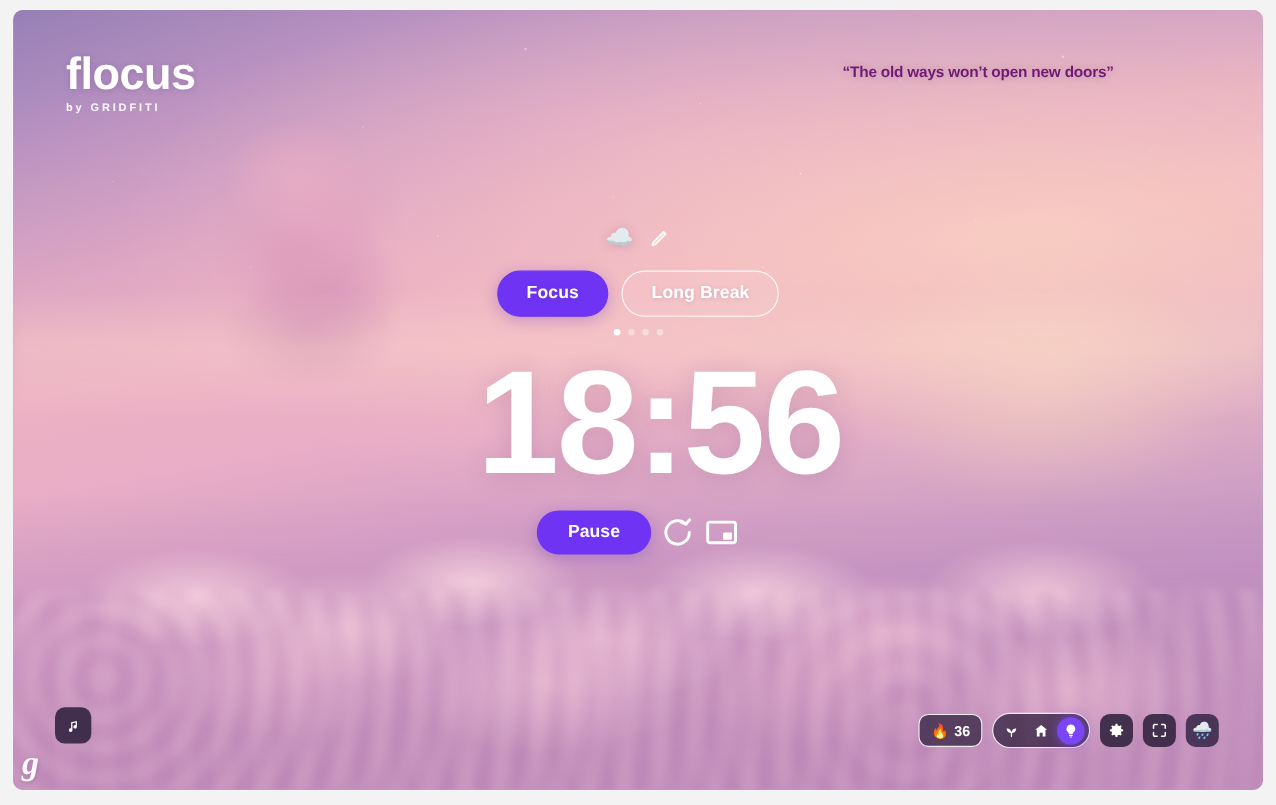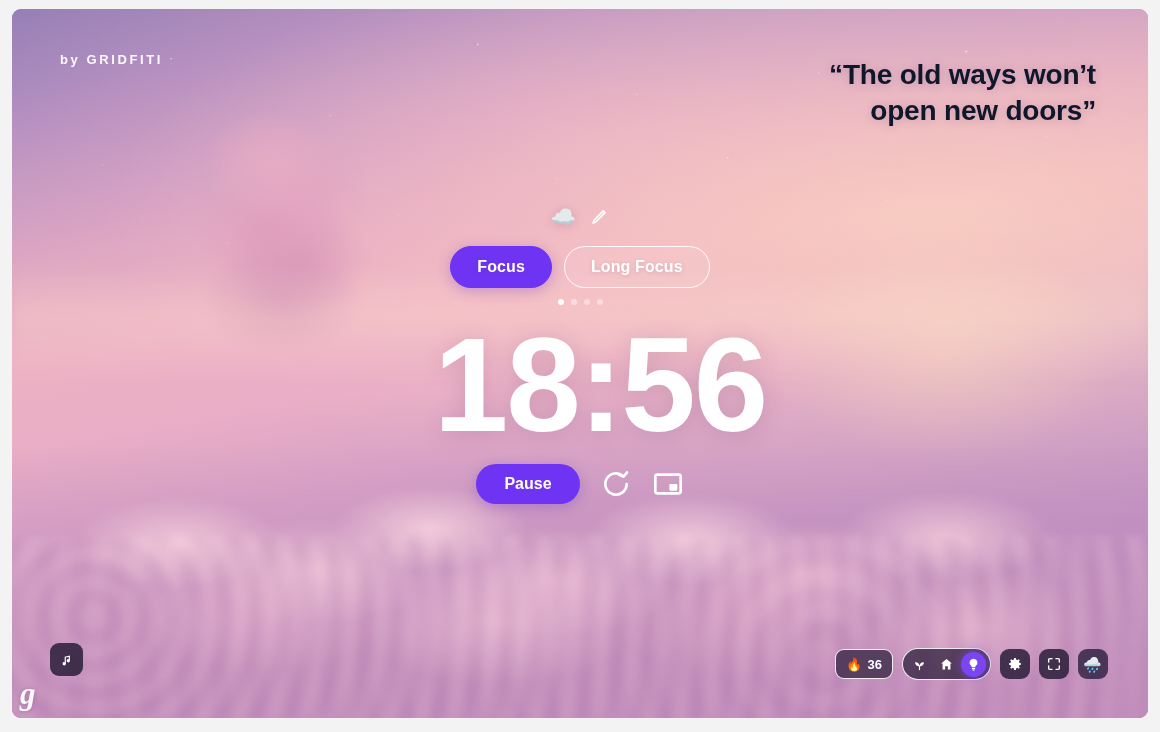--- a/index.html
+++ b/index.html
@@ -147,37 +147,37 @@
   .logo-word {
     font-size: 41px;
     font-weight: 700;
     color: #fff;
     letter-spacing: -0.5px;
     line-height: 1;
     text-shadow: 0 1px 6px rgba(90,60,110,.25);
   }
   .logo-sub {
     margin-top: 5px;
-    font-size: 13px;
+    font-size: 10px;
     font-weight: 700;
     letter-spacing: 2.6px;
     color: #fff;
     opacity: .95;
-    text-align: center;
+    text-align: left;
     padding-right: 2px;
   }
 
   
   .quote {
     position: absolute;
     right: 52px; top: 48px;
     width: 330px;
-    text-align: right;
-    color: #0f172a;
-    font-size: 28px;
+    text-align: left;
+    color: #701a75;
+    font-size: 14px;
     font-weight: 700;
     line-height: 1.28;
     letter-spacing: -0.2px;
     text-shadow: 0 1px 8px rgba(120,70,120,.28);
   }
 
   
   .center {
     position: absolute;
     left: 0; right: 0;
@@ -240,21 +240,21 @@
     line-height: 1.08;
     letter-spacing: -2px;
     text-shadow: 0 3px 22px rgba(120,70,120,.22);
     margin-left: 40px;
   }
 
   .controls {
     margin-top: 6px;
     display: flex;
     align-items: center;
-    gap: 20px;
+    gap: 8px;
   }
   .pause-btn {
     background: #6e33f3;
     color: #fff;
     border: none;
     border-radius: 999px;
     padding: 11px 28px;
     font-size: 16px;
     font-weight: 700;
     cursor: pointer;
@@ -358,39 +358,40 @@
     <div class="sky"></div>
     <div class="stars"></div>
     <div class="glow-right"></div>
     <div class="cloud-left"></div>
     <div class="haze"></div>
     <div class="cloud-deck"></div>
 
     <div class="content">
 
       <div class="logo-wrap">
+        <div class="logo-word">flocus</div>
         <div class="logo-sub">by GRIDFITI</div>
       </div>
 
       <div class="quote">“The old ways won’t open new doors”</div>
 
       <div class="center">
 
         <div class="task-row">
           <span class="task-emoji">☁️</span>
           <span class="pencil-icon">
             <svg width="21" height="21" viewBox="0 0 24 24" fill="none" stroke="#ffffff" stroke-width="2" stroke-linecap="round" stroke-linejoin="round">
               <path d="M17.5 4.5l2 2L9 17l-3.2 1.2L7 15z"></path>
             </svg>
           </span>
         </div>
 
         <div class="tabs">
           <div class="tab active">Focus</div>
-          <div class="tab">Long Focus</div>
+          <div class="tab">Long Break</div>
         </div>
 
         <div class="dots">
           <span class="dot on"></span>
           <span class="dot"></span>
           <span class="dot"></span>
           <span class="dot"></span>
         </div>
 
         <div class="timer">18:56</div>

